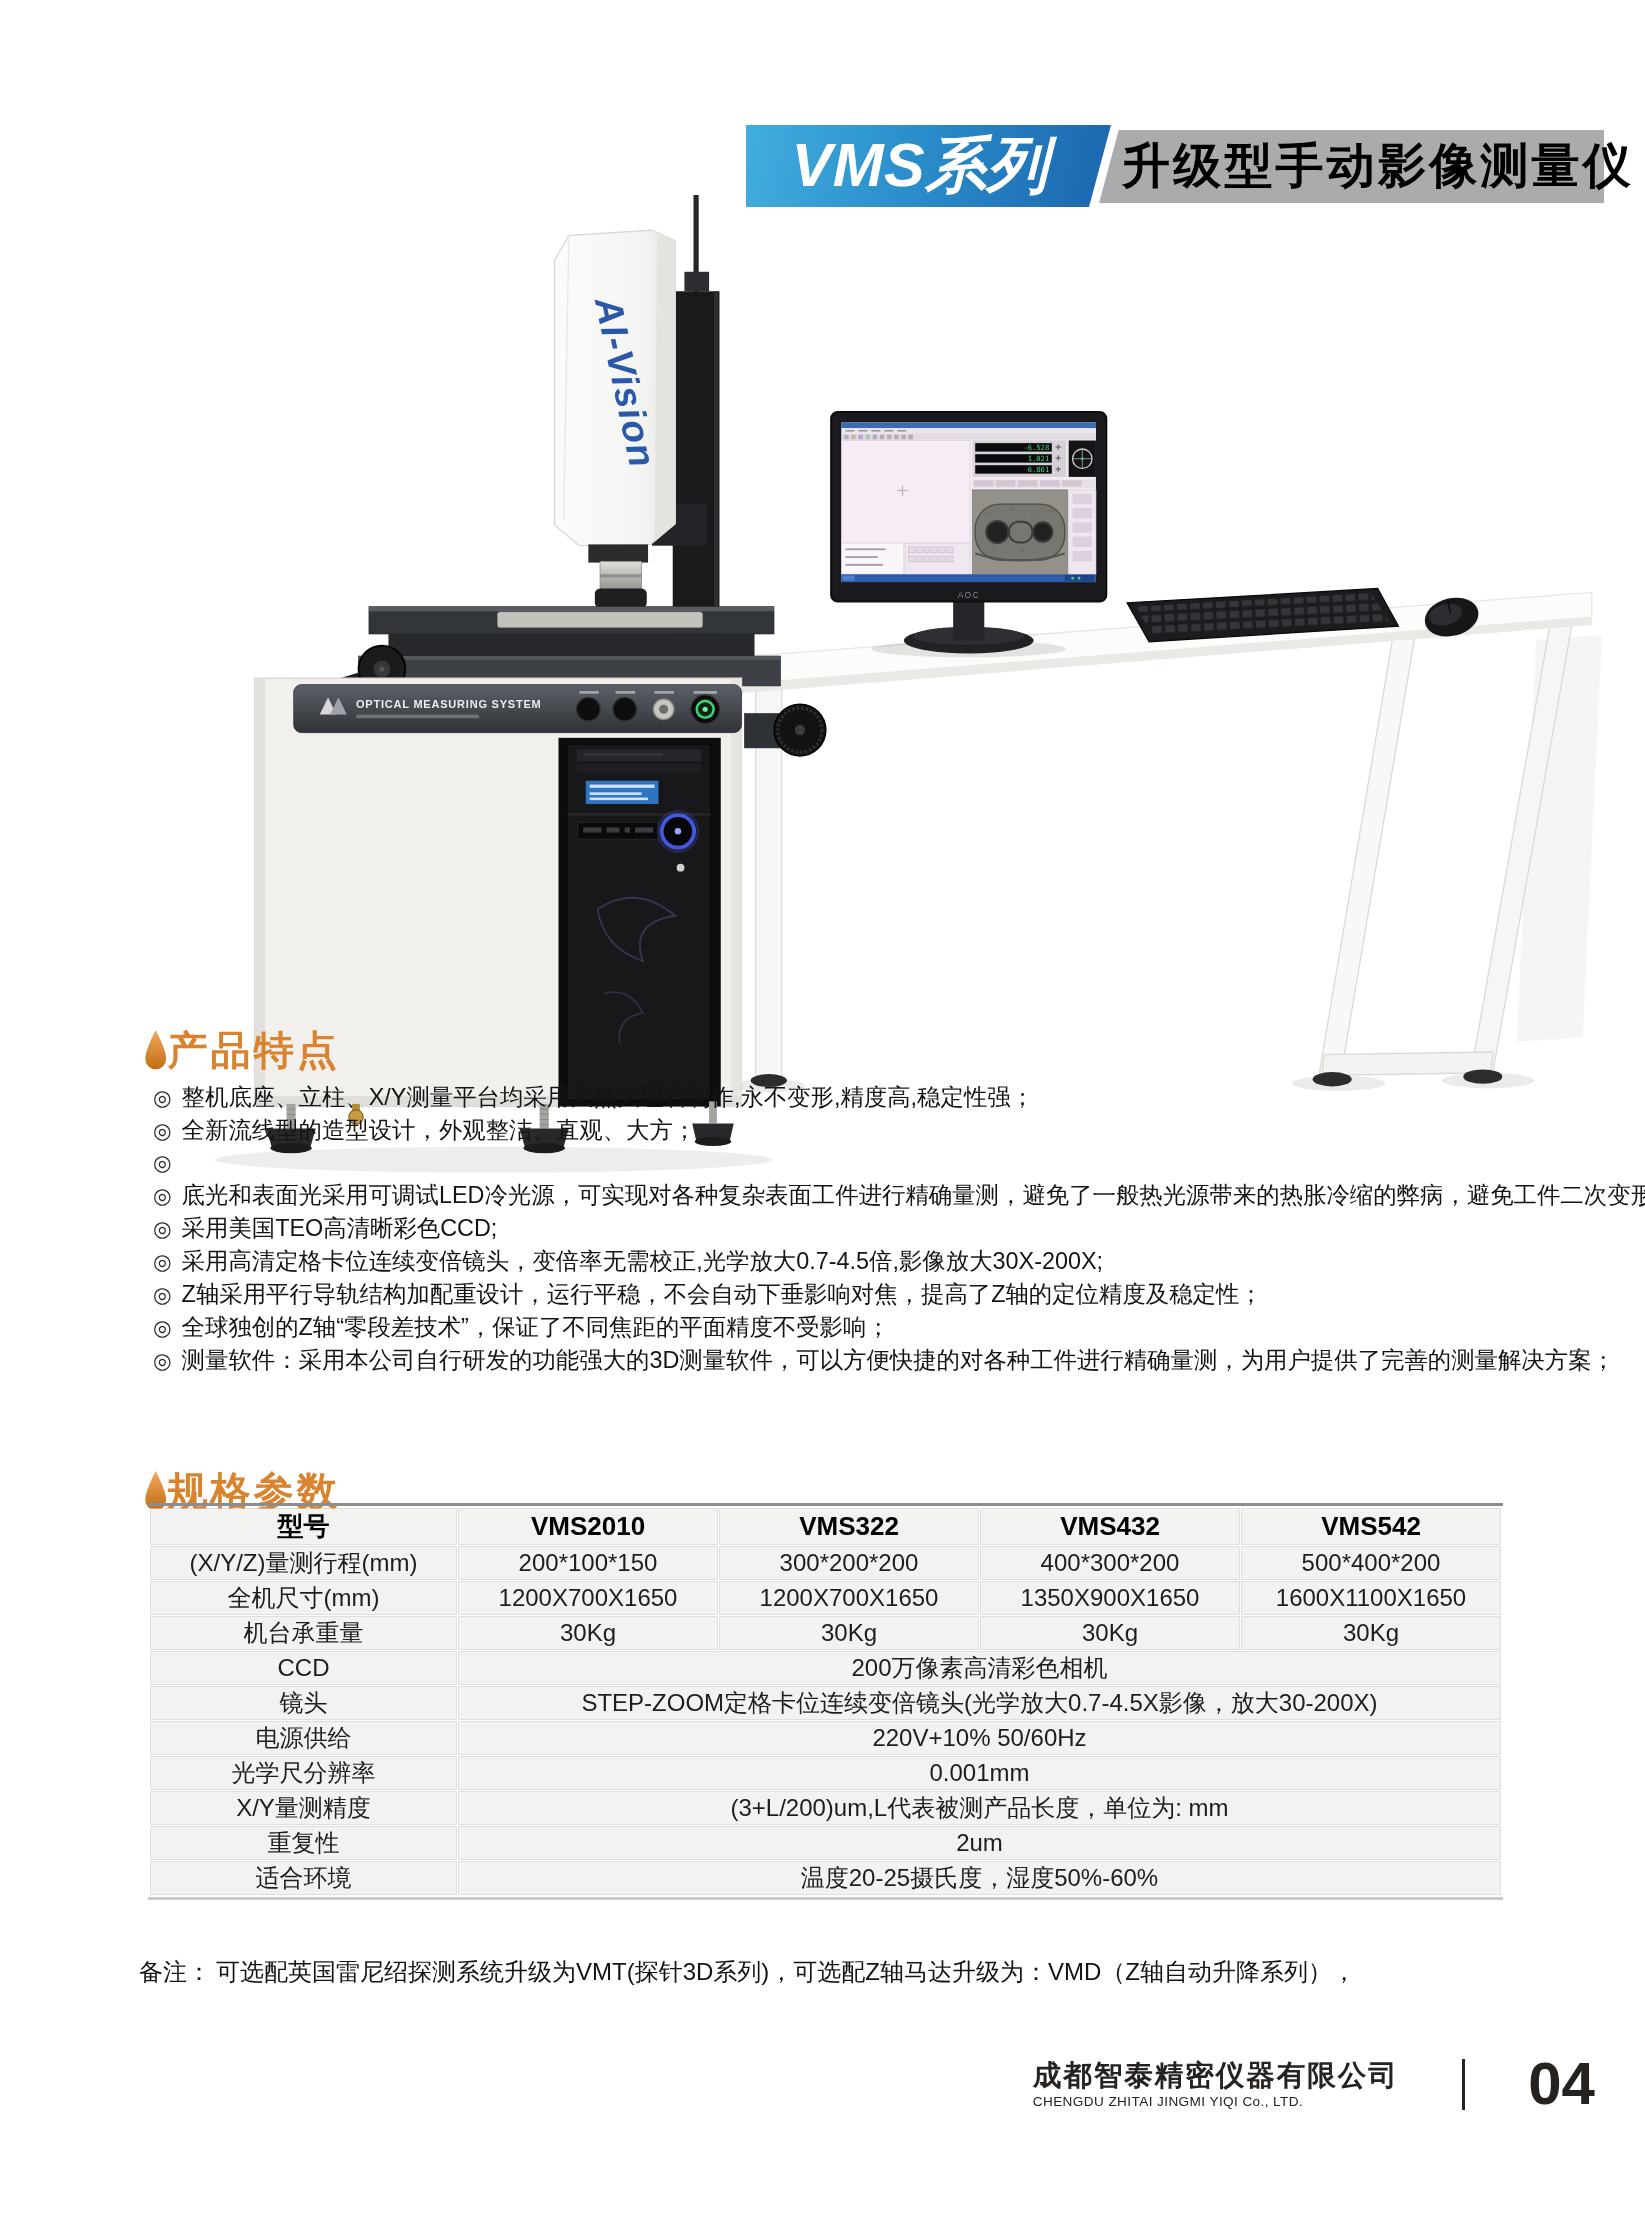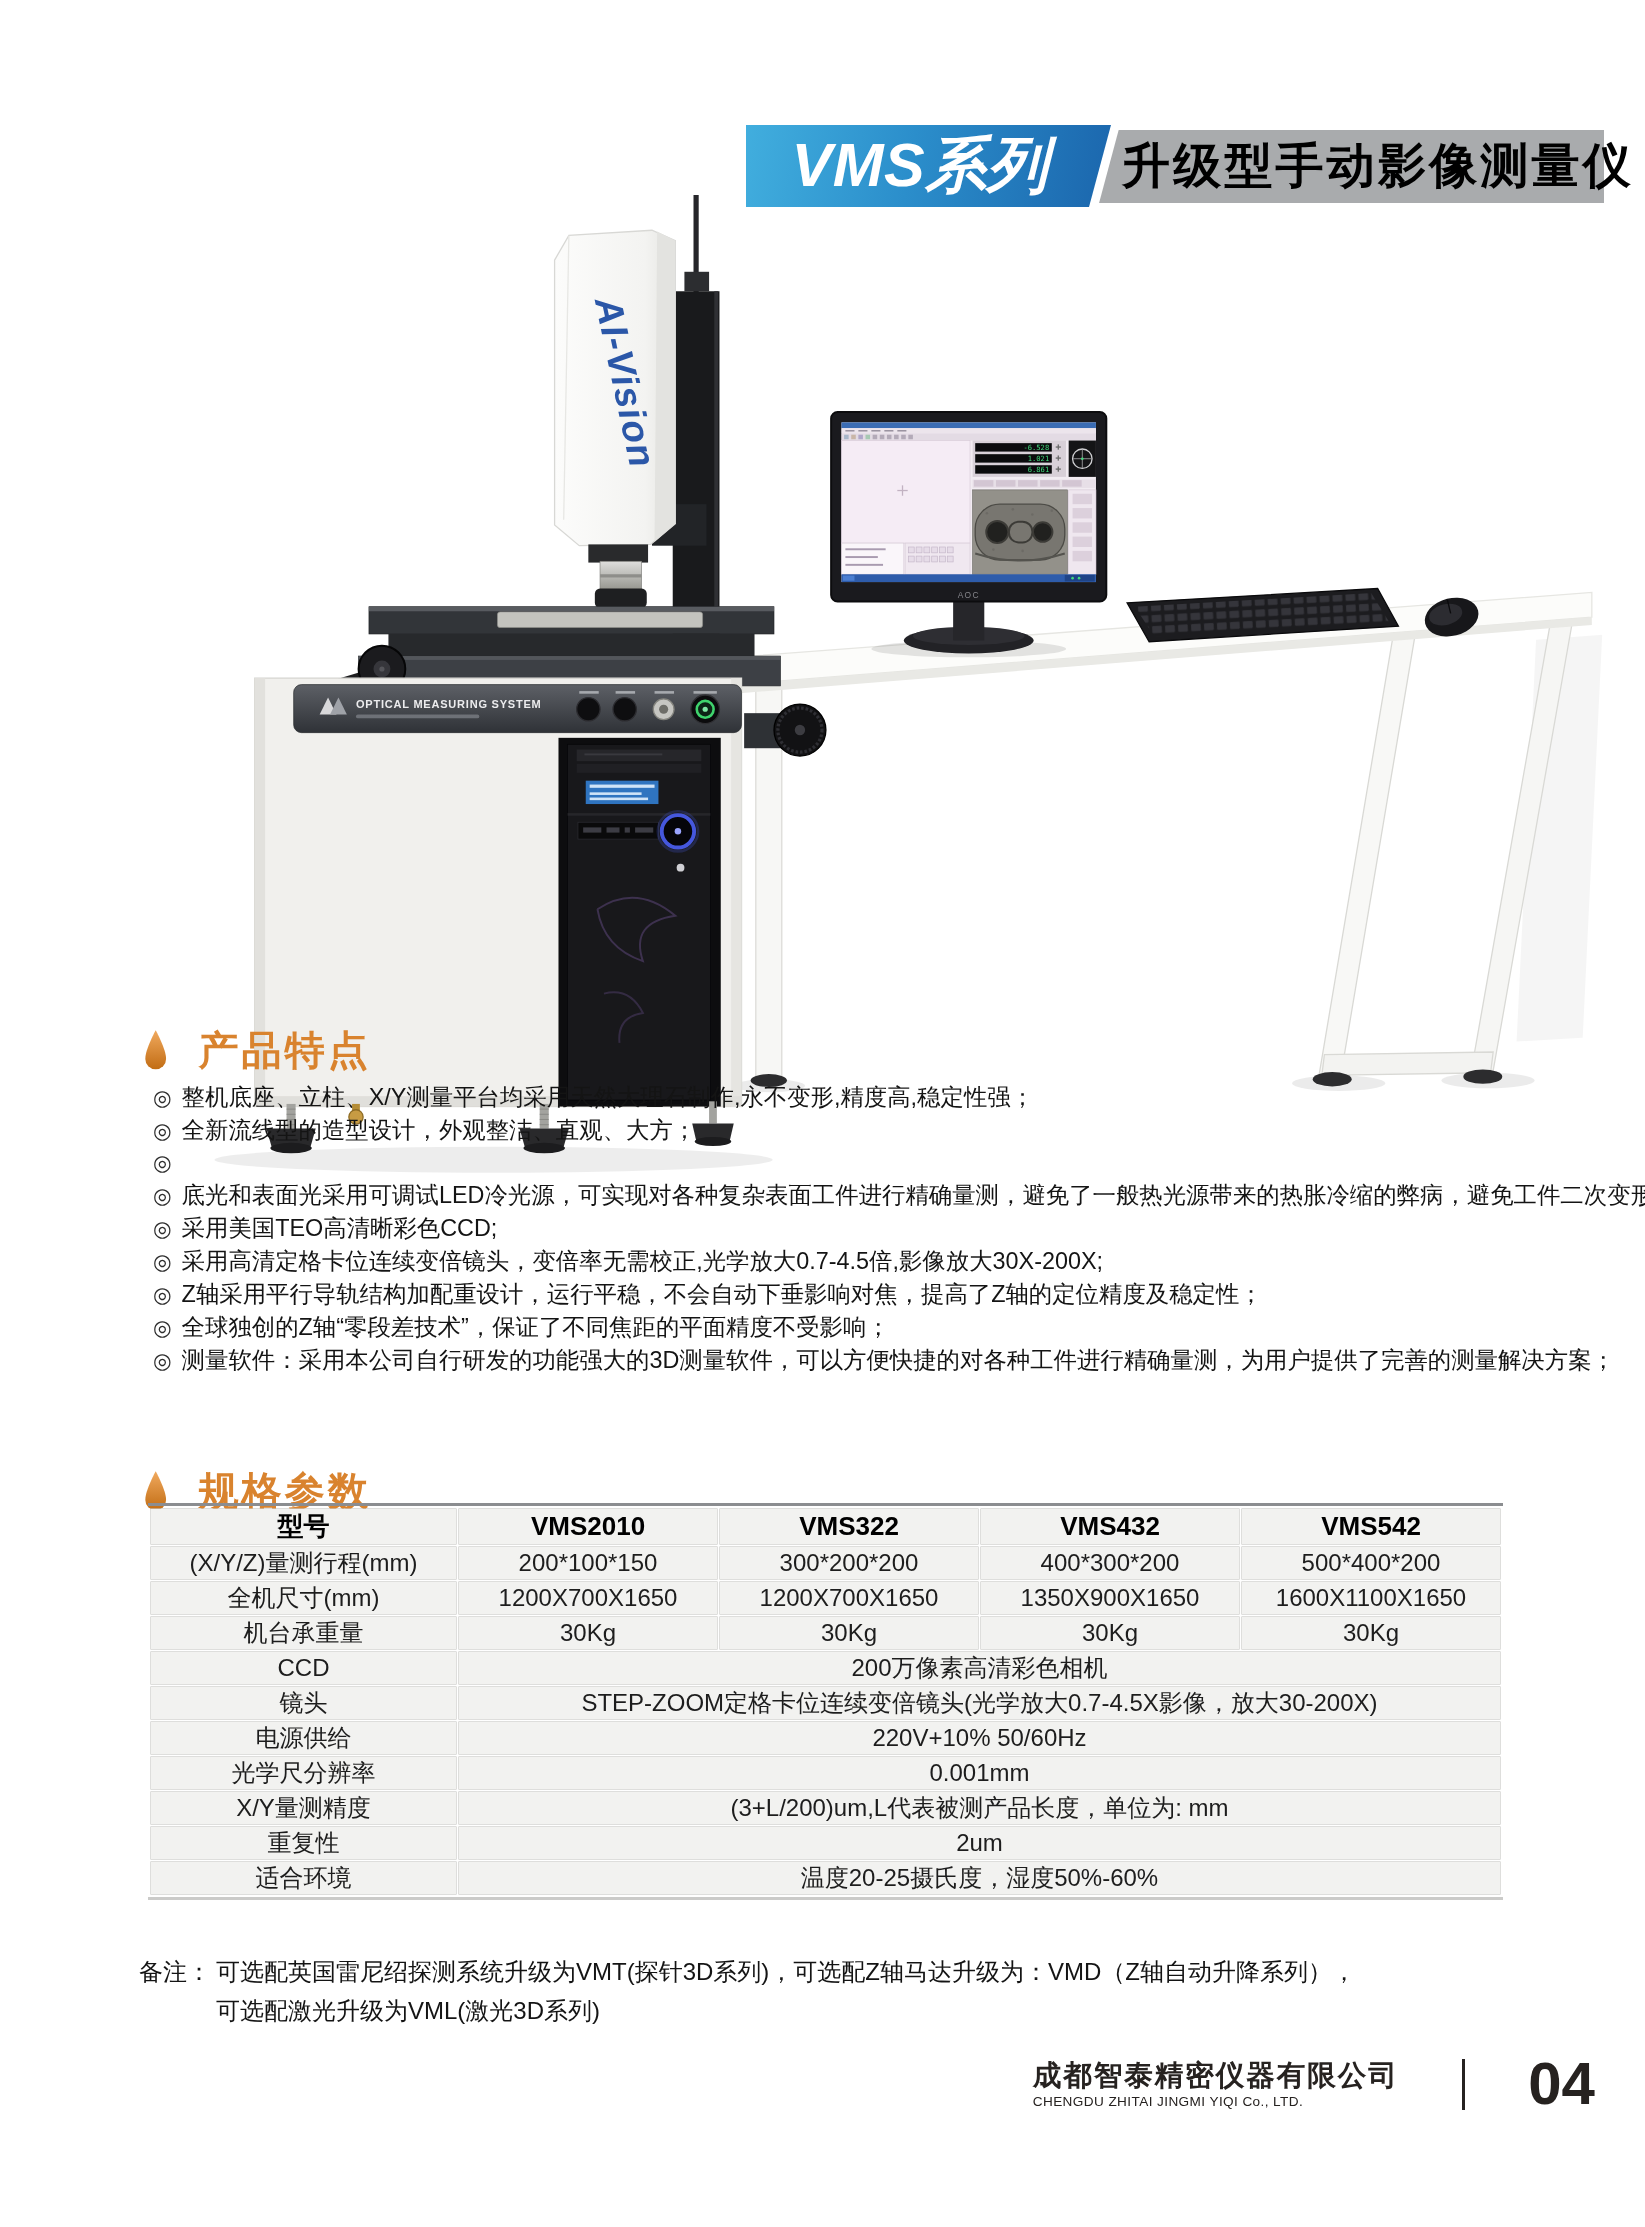--- a/index.html
+++ b/index.html
@@ -16,21 +16,21 @@
     -webkit-clip-path:polygon(0 0,100% 0,calc(100% - 22px) 100%,0 100%);
     clip-path:polygon(0 0,100% 0,calc(100% - 22px) 100%,0 100%);}
   .blue-box{position:absolute;left:0;top:0;width:365px;height:82px;
     background:linear-gradient(100deg,#41aede 0%,#2b8ecb 45%,#1b66ad 100%);
     -webkit-clip-path:polygon(0 0,100% 0,calc(100% - 22px) 100%,0 100%);
     clip-path:polygon(0 0,100% 0,calc(100% - 22px) 100%,0 100%);
     display:flex;align-items:center;justify-content:center;}
   .blue-box .series{font-size:61px;font-weight:bold;font-style:italic;color:#fff;
     padding-right:17px;white-space:nowrap;letter-spacing:0.6px;}
   
-  .section-head{position:absolute;left:144px;display:flex;align-items:center;gap:31px;}
+  .section-head{position:absolute;left:144px;display:flex;align-items:center;gap:0;}
   .section-title{font-size:40px;font-weight:bold;color:#d9832e;letter-spacing:3.2px;}
   
   .features-list{position:absolute;left:153px;top:1081px;width:1480px;margin:0;padding:0;}
   .features-list li{list-style:none;display:flex;align-items:baseline;
     font-size:23.4px;color:#141414;line-height:32px;white-space:nowrap;}
   .features-list .bullet{width:28.6px;font-size:21.4px;color:#2e2e2e;flex:0 0 28.6px;}
   
   .spec-table{position:absolute;left:148px;top:1503px;width:1351px;table-layout:fixed;
     border-collapse:separate;border-spacing:3.2px;
     border-top:3.9px solid #8b8d90;border-bottom:3.9px solid #cbcbc9;}
@@ -491,21 +491,20 @@
         <td>适合环境</td>
         <td colspan="4">温度20-25摄氏度，湿度50%-60%</td>
       </tr>
     </tbody>
 </table>
 
 <div class="notes">
   <div class="label">备注：</div>
   <div>
     <div>可选配英国雷尼绍探测系统升级为VMT(探针3D系列)，可选配Z轴马达升级为：VMD（Z轴自动升降系列），</div>
-    <div>可选配激光升级为VML(激光3D系列)</div>
   </div>
 </div>
 
 <div class="footer">
   <div>
     <div class="company-cn">成都智泰精密仪器有限公司</div>
     <div class="company-en">CHENGDU ZHITAI JINGMI YIQI Co., LTD.</div>
   </div>
   <div class="foot-divider"></div>
   <div class="page-num">04</div>

